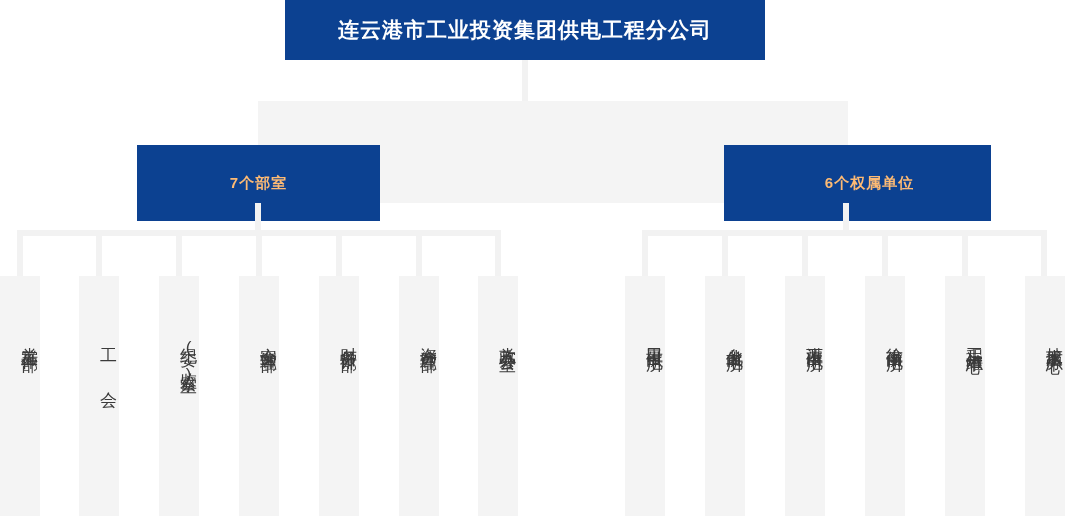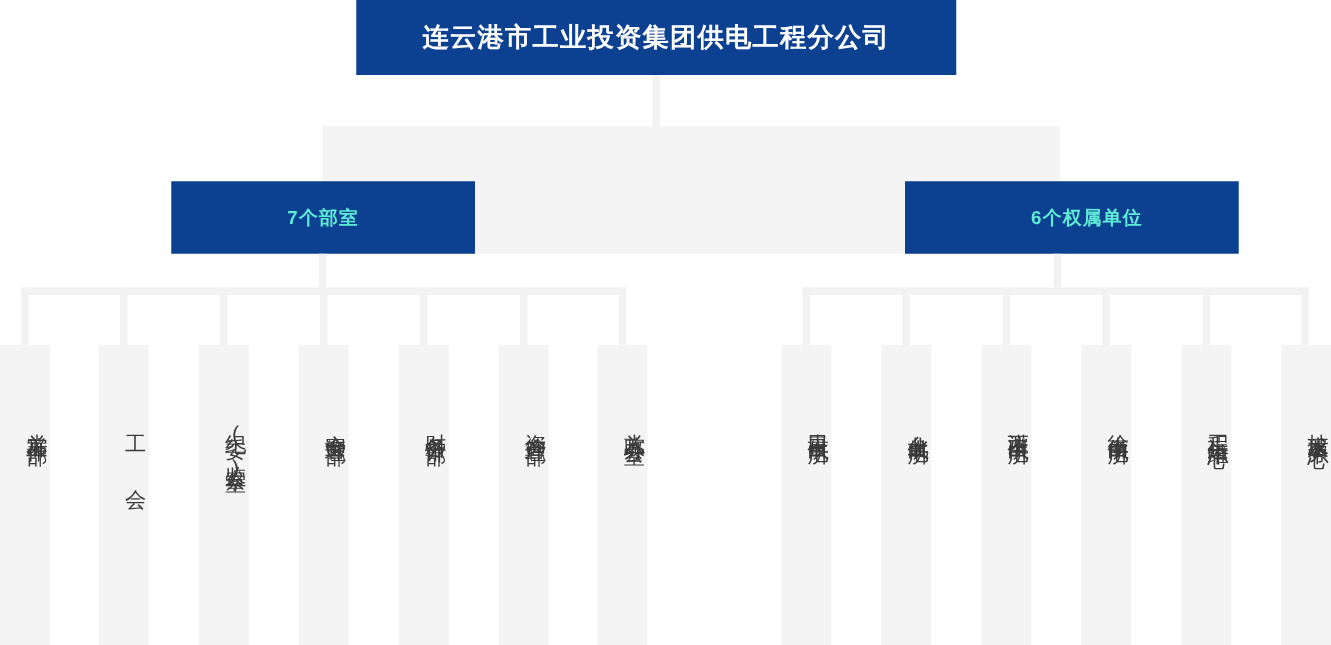--- a/index.html
+++ b/index.html
@@ -27,23 +27,23 @@
     background:#0c4191;
     color:#ffffff;
     display:flex;align-items:center;justify-content:center;
     font-size:21px;font-weight:bold;letter-spacing:1px;
   }
 
   
   .group-box{
     position:absolute;
     top:145px;
-    width:243px;height:58px;
+    width:243px;height:76px;
     background:#0c4191;
-    color:#5eead4;
+    color:#fdba74;
     display:flex;align-items:center;justify-content:center;
     font-size:15px;font-weight:bold;letter-spacing:1px;
   }
   .group-left{left:137px;}
   .group-right{left:724px;padding-left:24px;}
 
   
   .leaf{
     position:absolute;
     top:276px;

